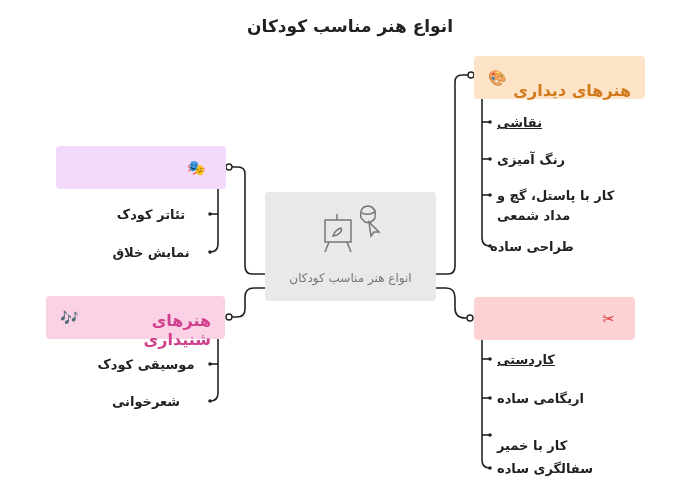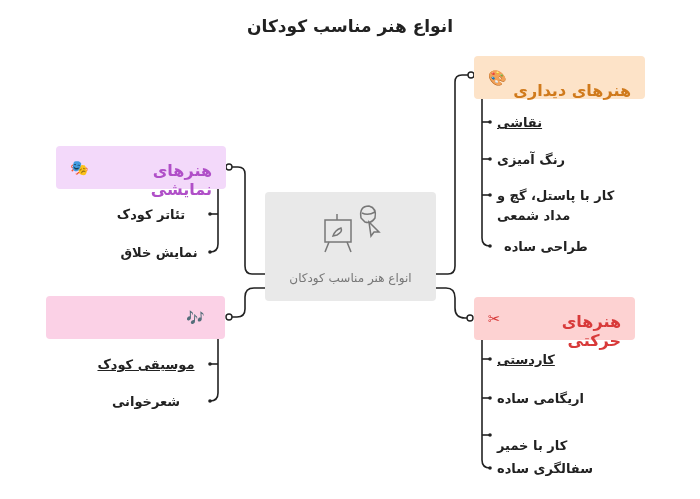--- a/index.html
+++ b/index.html
@@ -97,35 +97,34 @@
   <div class="center-label">انواع هنر مناسب کودکان</div>
 </div>
 
 <div class="node n-visual">
   <span class="ico">🎨</span>
   <span class="lbl">هنرهای دیداری</span>
 </div>
 <div class="leaf r" style="left:497px; top:113px;text-decoration:underline;">نقاشی</div>
 <div class="leaf r" style="left:497px; top:150px;">رنگ آمیزی</div>
 <div class="leaf r" style="left:497px; top:186px; width:130px;">کار با پاستل، گچ و مداد شمعی</div>
-<div class="leaf r" style="left:504px; top:237px;text-align:center;">طراحی ساده</div>
+<div class="leaf r" style="left:490px; top:237px;text-align:center;">طراحی ساده</div>
 
 <div class="node n-perf">
   <span class="ico">🎭</span>
-  <span class="lbl">هنرهای نمایشی</span>
 </div>
 <div class="leaf l" style="left:100px; top:205px; width:102px;">تئاتر کودک</div>
-<div class="leaf l" style="left:108px; top:243px; width:102px;">نمایش خلاق</div>
+<div class="leaf l" style="left:100px; top:243px; width:102px;">نمایش خلاق</div>
 
 <div class="node n-audio">
   <span class="ico">🎶</span>
+  <span class="lbl">هنرهای شنیداری</span>
 </div>
-<div class="leaf l" style="left:90px; top:355px; width:112px;text-decoration:underline;">موسیقی کودک</div>
+<div class="leaf l" style="left:90px; top:355px; width:112px;">موسیقی کودک</div>
 <div class="leaf l" style="left:90px; top:392px; width:112px;">شعرخوانی</div>
 
 <div class="node n-move">
   <span class="ico">✂</span>
-  <span class="lbl">هنرهای حرکتی</span>
 </div>
 <div class="leaf r" style="left:497px; top:350px;text-decoration:underline;">کاردستی</div>
 <div class="leaf r" style="left:497px; top:389px;">اریگامی ساده</div>
 <div class="leaf r" style="left:497px; top:436px;">کار با خمیر</div>
 <div class="leaf r" style="left:497px; top:459px;">سفالگری ساده</div>
 
 </body></html>

